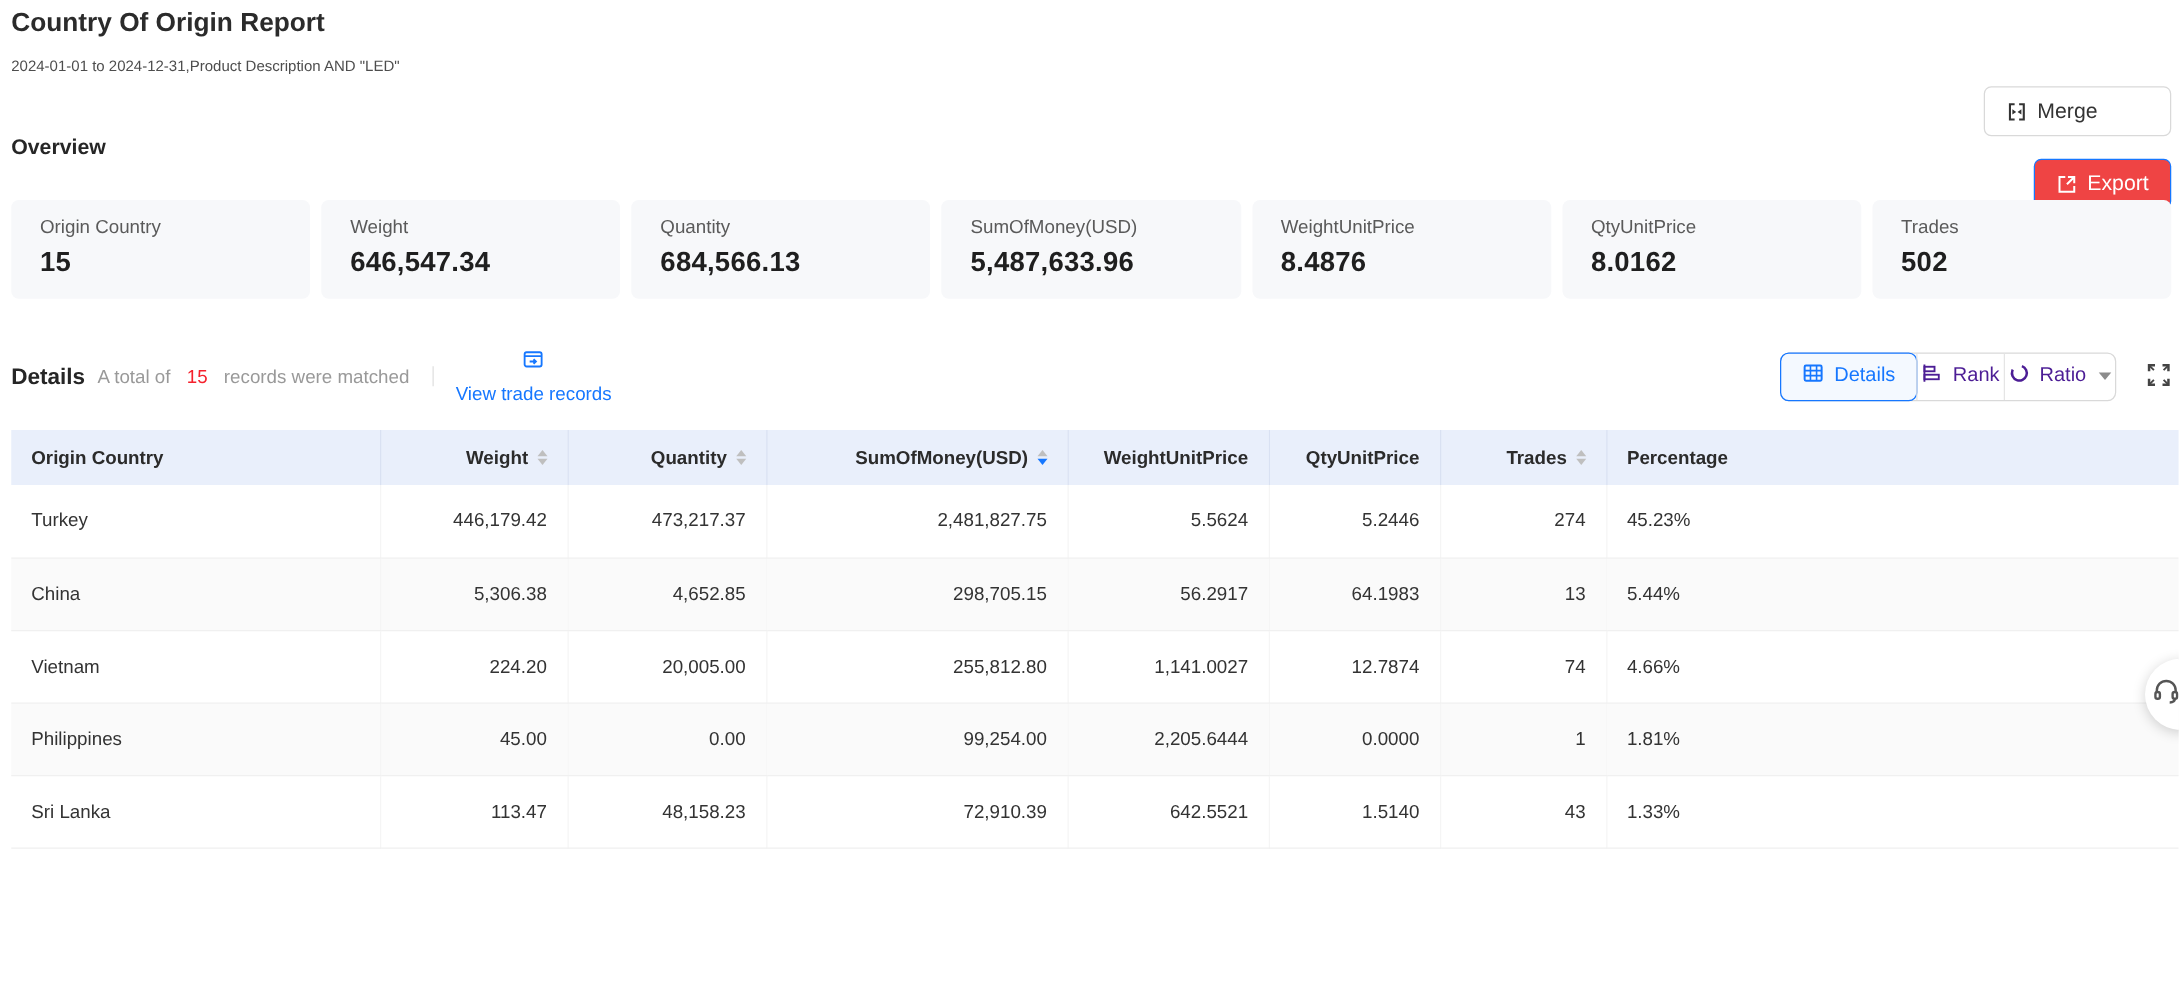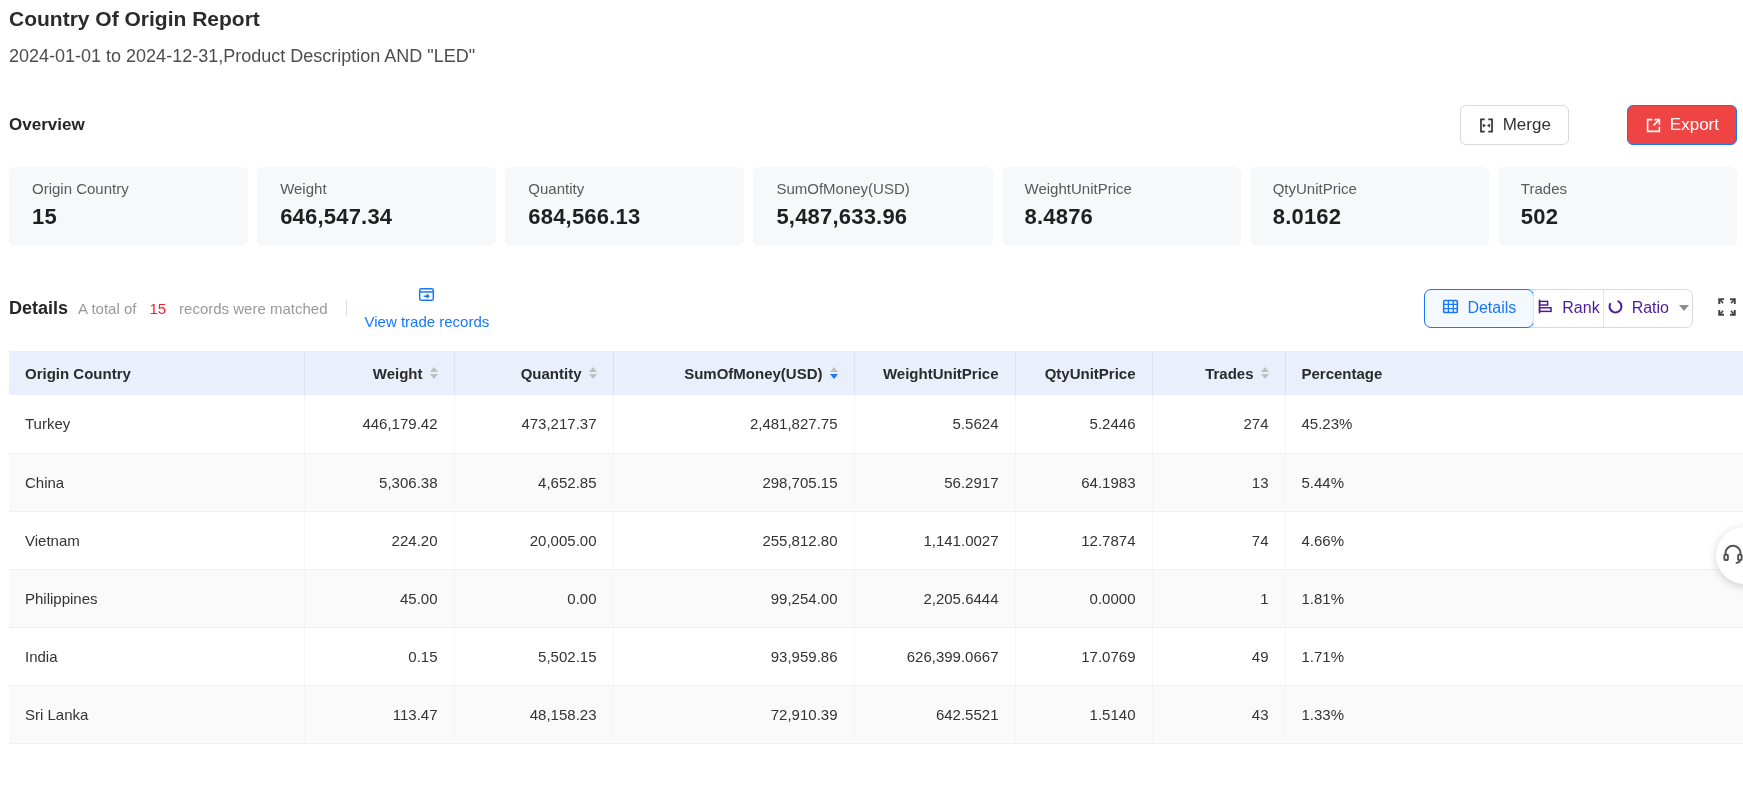--- a/index.html
+++ b/index.html
@@ -3,26 +3,26 @@
 <meta charset="utf-8">
 <style>
   * { margin:0; padding:0; box-sizing:border-box; }
   html,body { width:1743px; height:785px; overflow:hidden; background:#fff;
     font-family:"Liberation Sans", sans-serif; color:#333; }
   .page { width:1743px; height:785px; padding:0 6px 0 9px; position:relative; }
 
   
   .report-header { padding-top:6px; text-align:left; }
   .report-title { font-size:21px; font-weight:600; color:#2b2b2b; line-height:26px; }
-  .report-subtitle { margin-top:14px; font-size:18px; font-weight:500; color:#4d4d4d; }
+  .report-subtitle { margin-top:14px; font-size:12px; font-weight:500; color:#4d4d4d; }
 
   
   .overview-bar { margin-top:38px; display:flex; align-items:center; justify-content:space-between; height:40px; }
   .section-title { font-size:17px; font-weight:700; color:#262626; }
-  .actions { display:flex; gap:18px; }
+  .actions { display:flex; gap:18px;flex-direction:column; }
   .btn { display:inline-flex; align-items:center; gap:8px; height:40px; padding:0 17px;
     border:1px solid #d9d9d9; border-radius:6px; background:#fff; font-size:17px; color:#333; cursor:pointer;
     font-family:"Liberation Sans", sans-serif; }
   .btn.primary { background:#ef4444; border-color:#1677ff; color:#fff;margin-left:40px; }
   .btn svg { display:block; }
 
   
   .cards { margin-top:22px; display:flex; gap:9px; }
   .card { flex:1; background:#f7f8fa; border-radius:6px; padding:13px 23px 15px; height:79px; }
   .card-label { font-size:15px; color:#5a5a5a; }
@@ -295,30 +295,20 @@
     <td class="al">Philippines</td>
     <td class="ar">45.00</td>
     <td class="ar">0.00</td>
     <td class="ar">99,254.00</td>
     <td class="ar">2,205.6444</td>
     <td class="ar">0.0000</td>
     <td class="ar">1</td>
     <td class="al">1.81%</td>
   </tr>
           <tr>
-    <td class="al">India</td>
-    <td class="ar">0.15</td>
-    <td class="ar">5,502.15</td>
-    <td class="ar">93,959.86</td>
-    <td class="ar">626,399.0667</td>
-    <td class="ar">17.0769</td>
-    <td class="ar">49</td>
-    <td class="al">1.71%</td>
-  </tr>
-          <tr>
     <td class="al">Sri Lanka</td>
     <td class="ar">113.47</td>
     <td class="ar">48,158.23</td>
     <td class="ar">72,910.39</td>
     <td class="ar">642.5521</td>
     <td class="ar">1.5140</td>
     <td class="ar">43</td>
     <td class="al">1.33%</td>
   </tr>
         </tbody>

